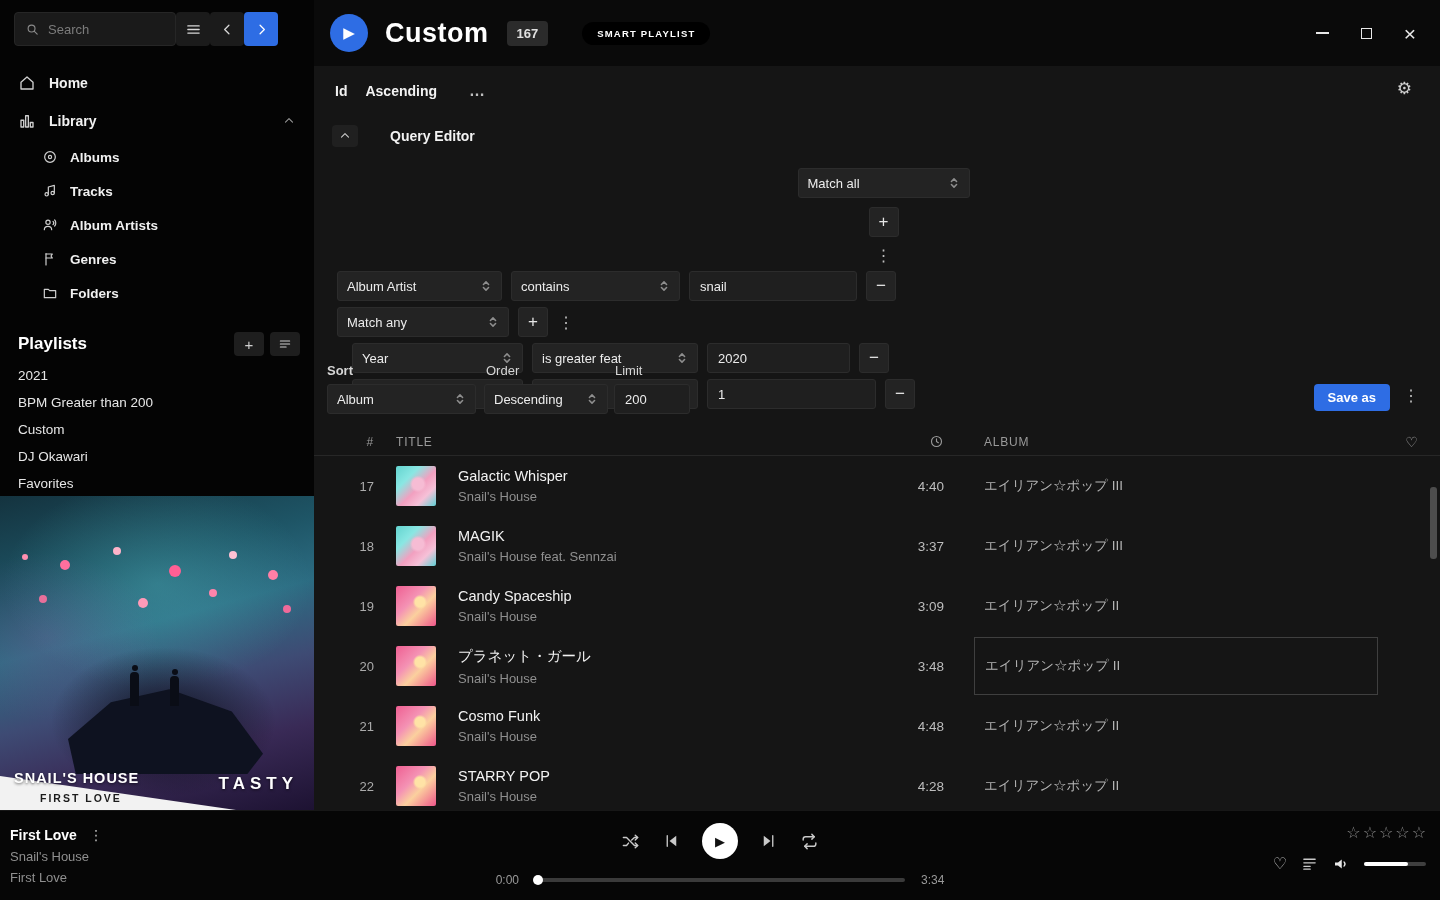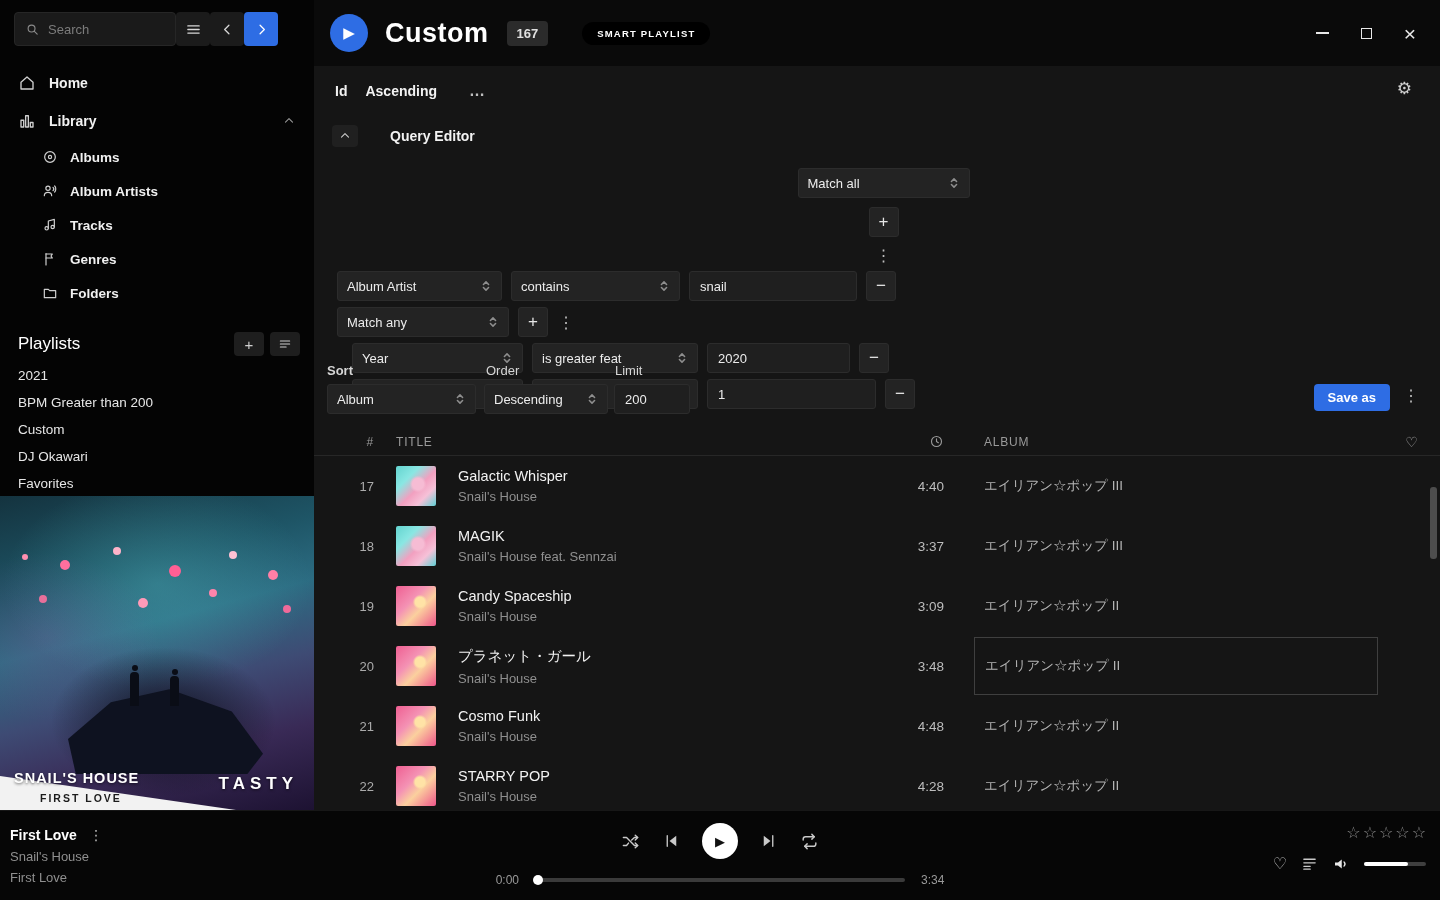--- a/index.html
+++ b/index.html
@@ -22,21 +22,21 @@
 
   .nav { margin-top:8px; }
   .nav-item { display:flex; align-items:center; gap:13px; padding:10px 18px; color:#f2f2f2;
     font-weight:700; font-size:14px; }
   .nav-item .spacer { flex:1; }
   .sub-item { display:flex; align-items:center; gap:12px; padding:9px 18px 9px 42px; color:#f0f0f0;
     font-weight:700; font-size:13.5px; }
   .sub-item .sicon, .nav-item .nicon { color:#cfcfcf; }
 
   .pl-header { display:flex; align-items:center; margin:22px 14px 6px 18px; }
-  .pl-title { color:#fff; font-size:17px; font-weight:400; flex:1; }
+  .pl-title { color:#fff; font-size:17px; font-weight:700; flex:1; }
   .mini-btn { width:30px; height:24px; background:#1e1e1e; border:none; border-radius:4px; color:#cfcfcf;
     display:flex; align-items:center; justify-content:center; font-size:15px; margin-left:6px; }
   .pl-list { list-style:none; }
   .pl-list li { color:#e6e6e6; font-size:13.5px; padding:6px 18px; }
 
   .artwork { position:absolute; bottom:0; left:0; width:314px; height:314px; overflow:hidden;
     background:
       radial-gradient(150px 100px at 52% 72%, rgba(8,10,18,.85), transparent 75%),
       radial-gradient(220px 150px at 50% 28%, rgba(90,200,205,.30), transparent 70%),
       radial-gradient(160px 120px at 15% 45%, rgba(150,80,160,.25), transparent 70%),
@@ -295,29 +295,29 @@
           </svg>
       </div>
       <div class="sub-item">
         <svg class="icon sicon" width="16" height="16">
             <use href="#i-disc"></use>
           </svg>
         <span>Albums</span>
       </div>
       <div class="sub-item">
         <svg class="icon sicon" width="16" height="16">
-            <use href="#i-artist"></use>
-          </svg>
-        <span>Album Artists</span>
+            <use href="#i-note"></use>
+          </svg>
+        <span>Tracks</span>
       </div>
       <div class="sub-item">
         <svg class="icon sicon" width="16" height="16">
-            <use href="#i-note"></use>
-          </svg>
-        <span>Tracks</span>
+            <use href="#i-artist"></use>
+          </svg>
+        <span>Album Artists</span>
       </div>
       <div class="sub-item">
         <svg class="icon sicon" width="16" height="16">
             <use href="#i-flag"></use>
           </svg>
         <span>Genres</span>
       </div>
       <div class="sub-item">
         <svg class="icon sicon" width="16" height="16">
             <use href="#i-folder"></use>

